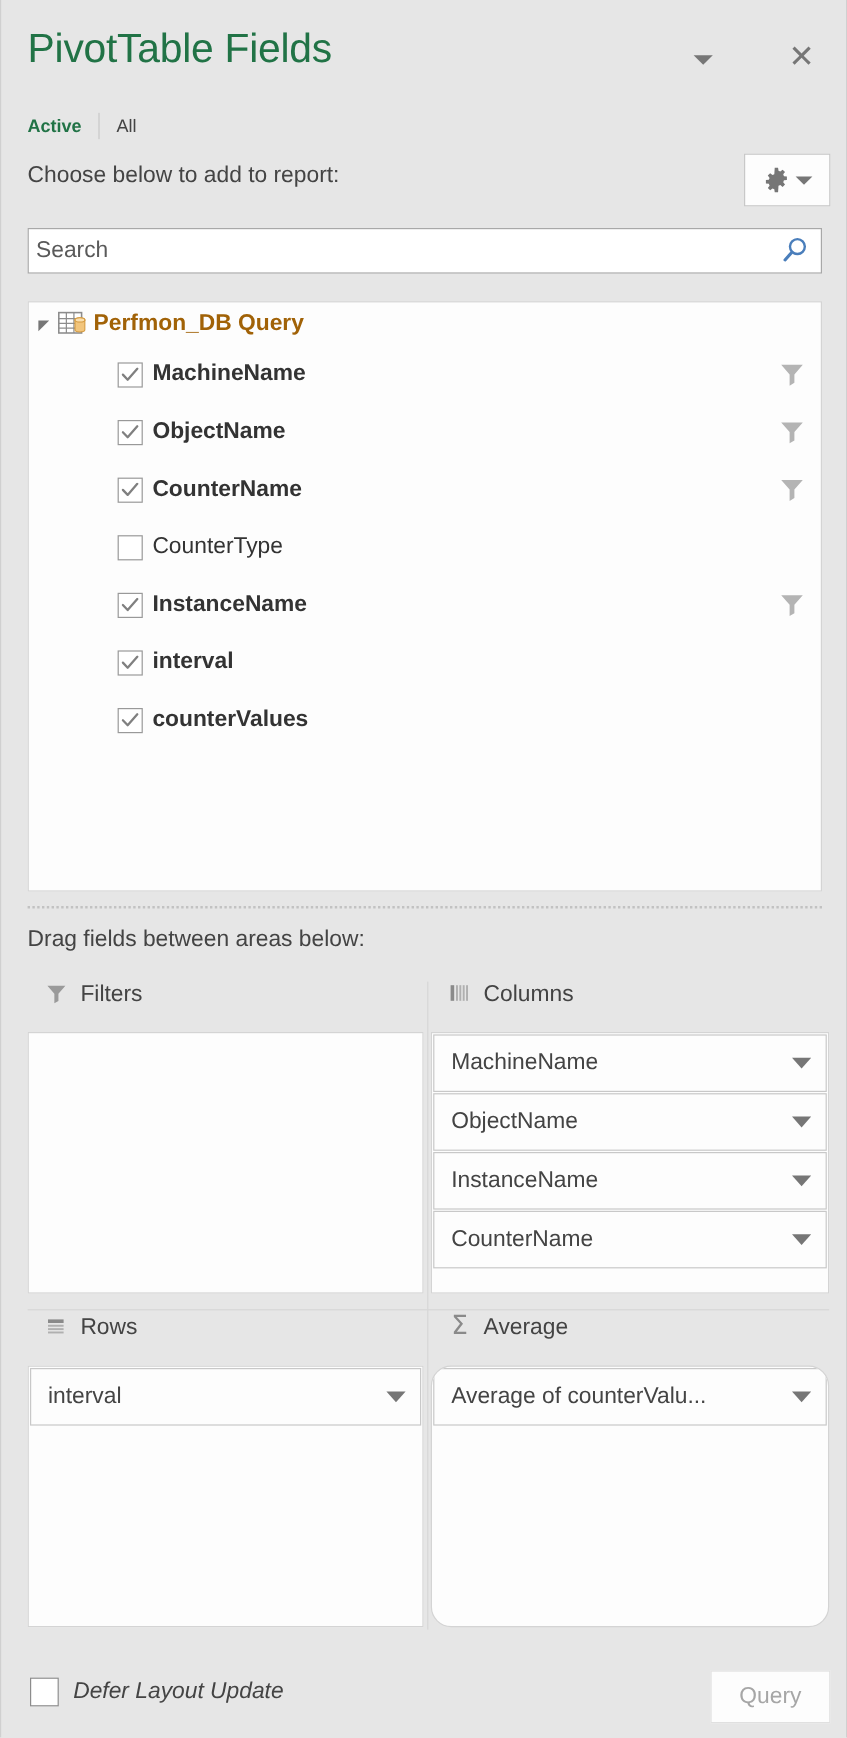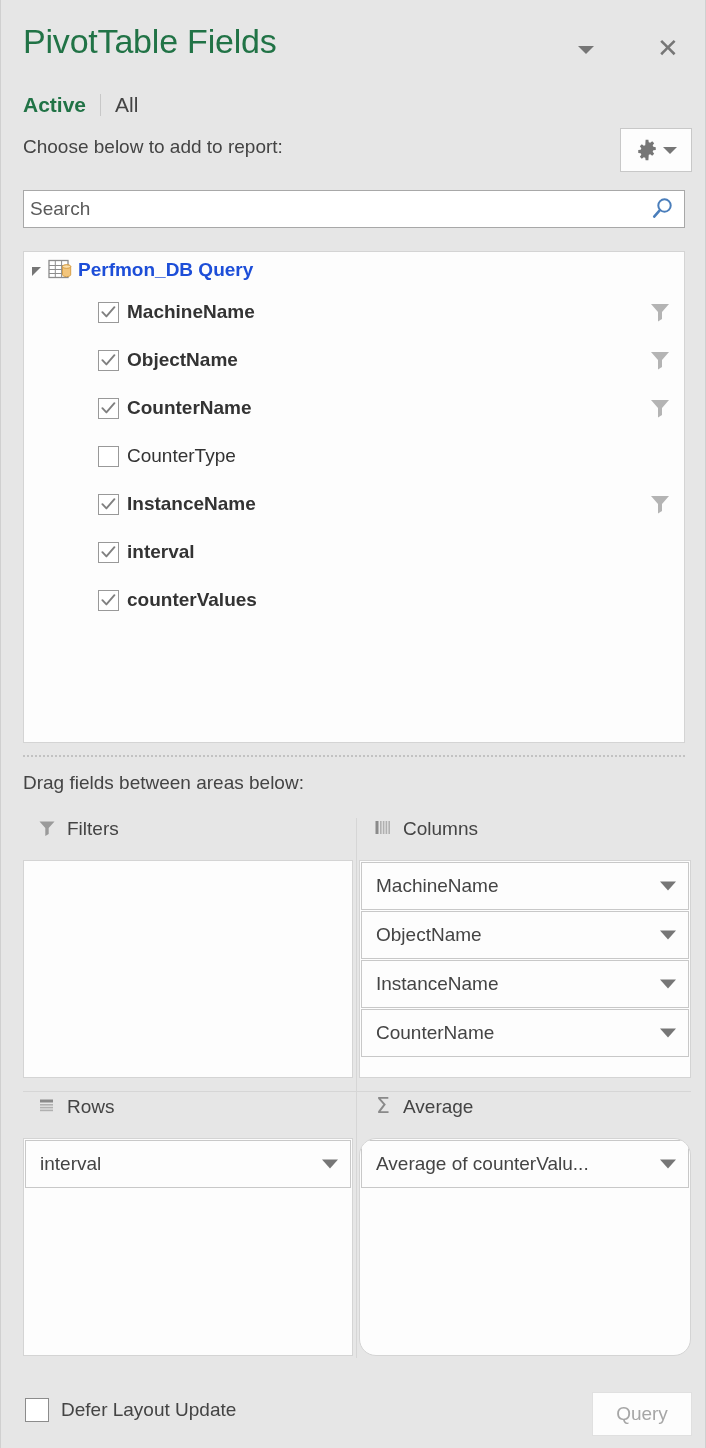--- a/index.html
+++ b/index.html
@@ -70,21 +70,21 @@
   
   .tabs {
     position: absolute;
     left: 22px;
     top: 90px;
     height: 30px;
     display: flex;
     align-items: center;
   }
   .tab {
-    font-size: 21px;
+    font-size: 15px;
     cursor: pointer;
     white-space: nowrap;
   }
   .tab.active {
     color: #217346;
     font-weight: bold;
   }
   .tab.inactive {
     color: #444444;
   }
@@ -186,21 +186,21 @@
     border-top: 9px solid #767676;
     border-right: 9px solid transparent;
     margin-right: 7px;
     margin-top: 2px;
     cursor: pointer;
   }
   .table-icon { margin-right: 4px; display:block; }
   .table-name {
     font-size: 19px;
     font-weight: bold;
-    color: #1d4ed8;
+    color: #a16207;
     white-space: nowrap;
   }
   .field-row {
     position: relative;
     height: 48px;
     display: flex;
     align-items: center;
     padding-left: 74px;
     cursor: pointer;
   }
@@ -359,20 +359,21 @@
   }
 
   
   #defer-row {
     position: absolute;
     left: 24px;
     top: 1398px;
     display: flex;
     align-items: center;
     cursor: pointer;
+    font-style: italic;
   }
   #defer-checkbox {
     width: 24px;
     height: 24px;
     box-sizing: border-box;
     border: 1px solid #8c8c8c;
     background: #ffffff;
     margin-right: 12px;
     cursor: pointer;
   }

